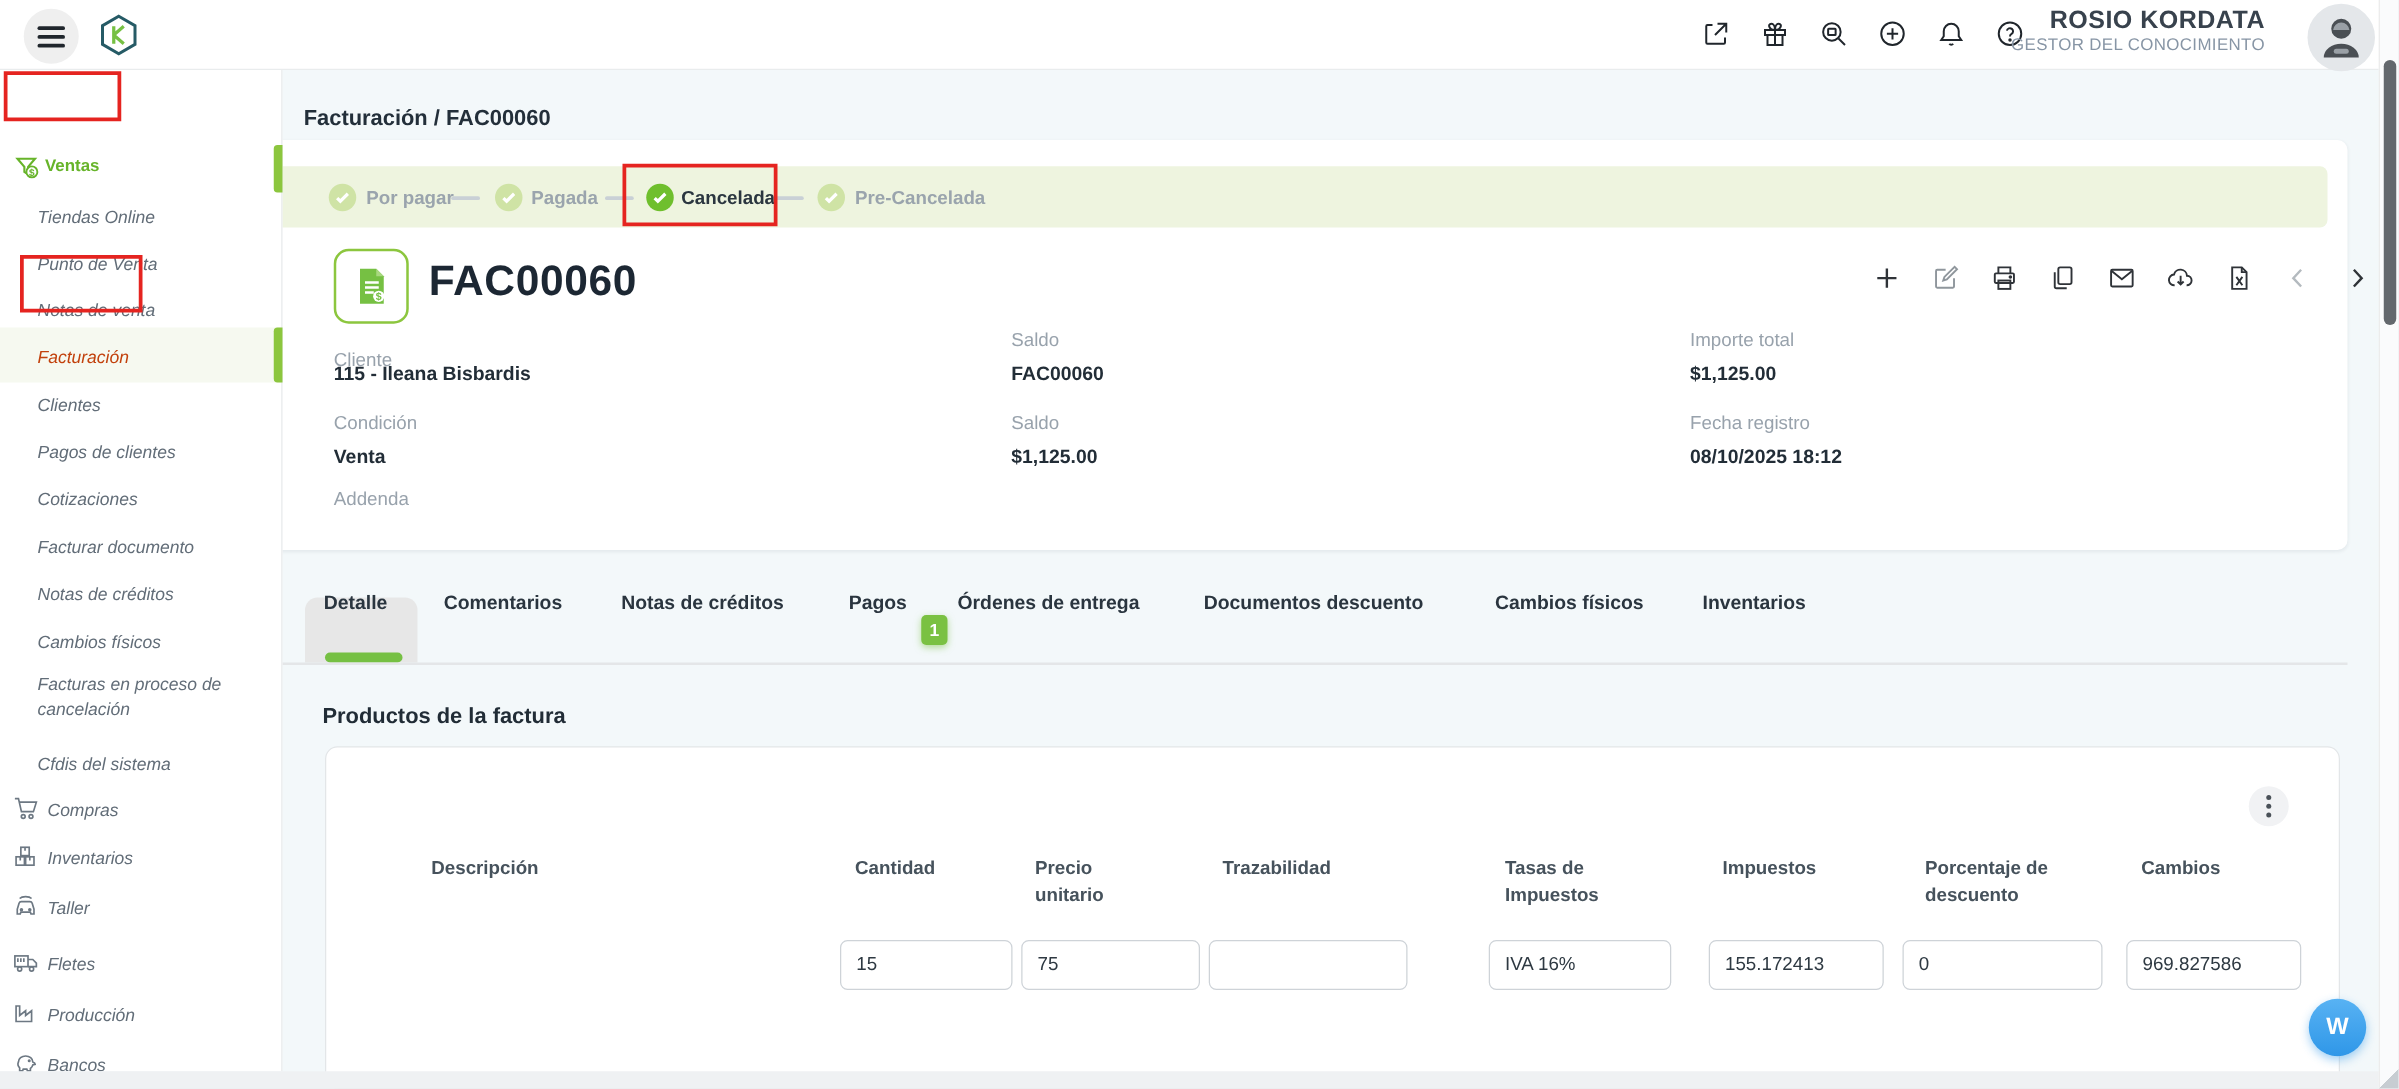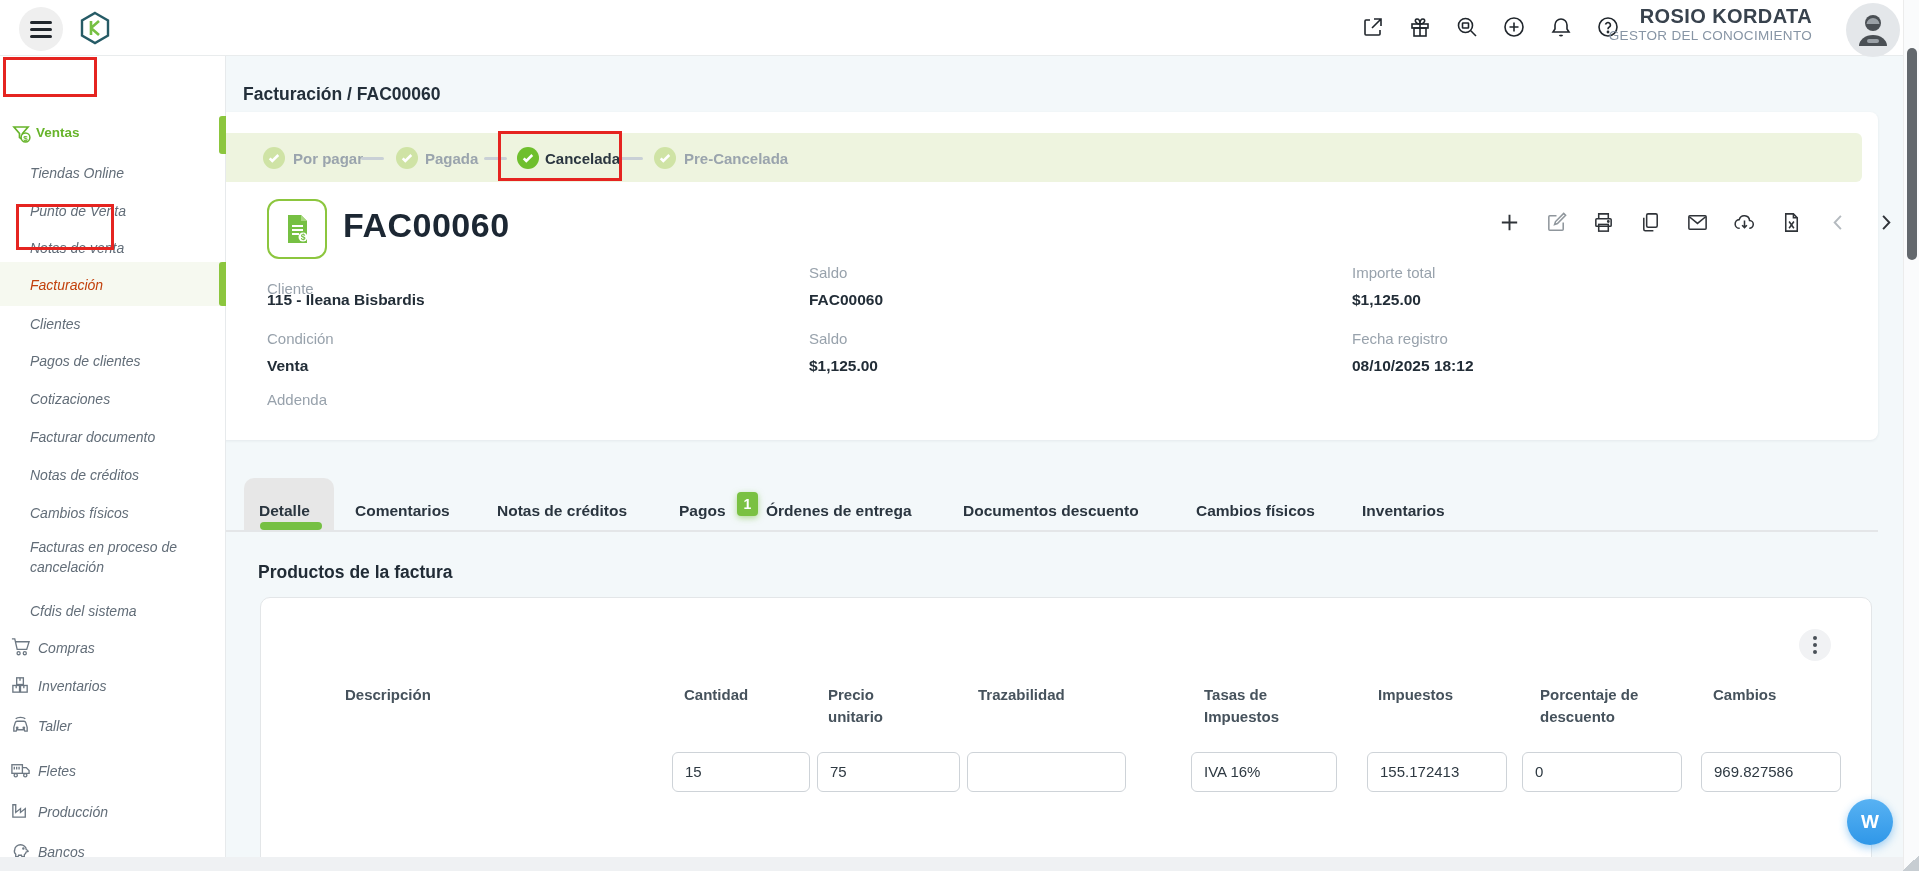--- a/index.html
+++ b/index.html
@@ -49,21 +49,21 @@
   .actions { position:absolute; left:1496px; top:209px; display:flex; gap:21px; align-items:center; }
   .act { width:26px; height:26px; display:flex; align-items:center; justify-content:center; cursor:pointer; }
   .act svg { width:23px; height:23px; stroke:#2f3338; fill:none; stroke-width:1.6; }
   .act.muted svg { stroke:#8f969c; }
   .act.dim svg { stroke:#b4babf; }
   .f-label { position:absolute; font-size:15px; color:#98a2ac; }
   .f-value { position:absolute; font-size:15.5px; font-weight:bold; color:#222d37; }
   
   .tab-activebg { position:absolute; left:244px; top:478px; width:90px; height:52px; background:#e7e7e7; border-radius:10px 10px 0 0; }
   .tab-underline { position:absolute; left:260px; top:522px; width:62px; height:8px; background:#76c043; border-radius:4px; }
-  .tab { position:absolute; top:502px; font-size:15.5px; font-weight:bold; color:#2a353f; cursor:pointer; white-space:nowrap; }
+  .tab { position:absolute; top:474px; font-size:15.5px; font-weight:bold; color:#2a353f; cursor:pointer; white-space:nowrap; }
   .tab-badge { position:absolute; left:737px; top:492px; width:21px; height:24px; background:#7ac142; color:#fff; font-size:14px; font-weight:bold; border-radius:4px; display:flex; align-items:center; justify-content:center; box-shadow:0 2px 6px rgba(122,193,66,.55); }
   .tab-divider { position:absolute; left:200px; top:530px; width:1678px; height:2px; background:#e4e6e8; }
   
   .section-title { position:absolute; left:258px; top:562px; font-size:17.5px; font-weight:bold; color:#212c36; }
   .card2 { position:absolute; left:260px; top:597px; width:1612px; height:274px; background:#fff; border:1px solid #e3e6e8; border-radius:10px; }
   .kebab { position:absolute; left:1799px; top:629px; width:32px; height:32px; border-radius:50%; background:#f1f2f4; display:flex; align-items:center; justify-content:center; cursor:pointer; flex-direction:column; gap:3px; }
   .kebab i { width:4px; height:4px; border-radius:50%; background:#4a5158; }
   .th { position:absolute; top:684px; font-size:15px; font-weight:bold; color:#46525c; line-height:22px; }
   .cellbox { position:absolute; top:752px; height:40px; border:1.5px solid #ced3d8; border-radius:6px; background:#fff; font-size:15px; color:#2e3942; line-height:37px; padding-left:12px; white-space:nowrap; overflow:hidden; }
   

